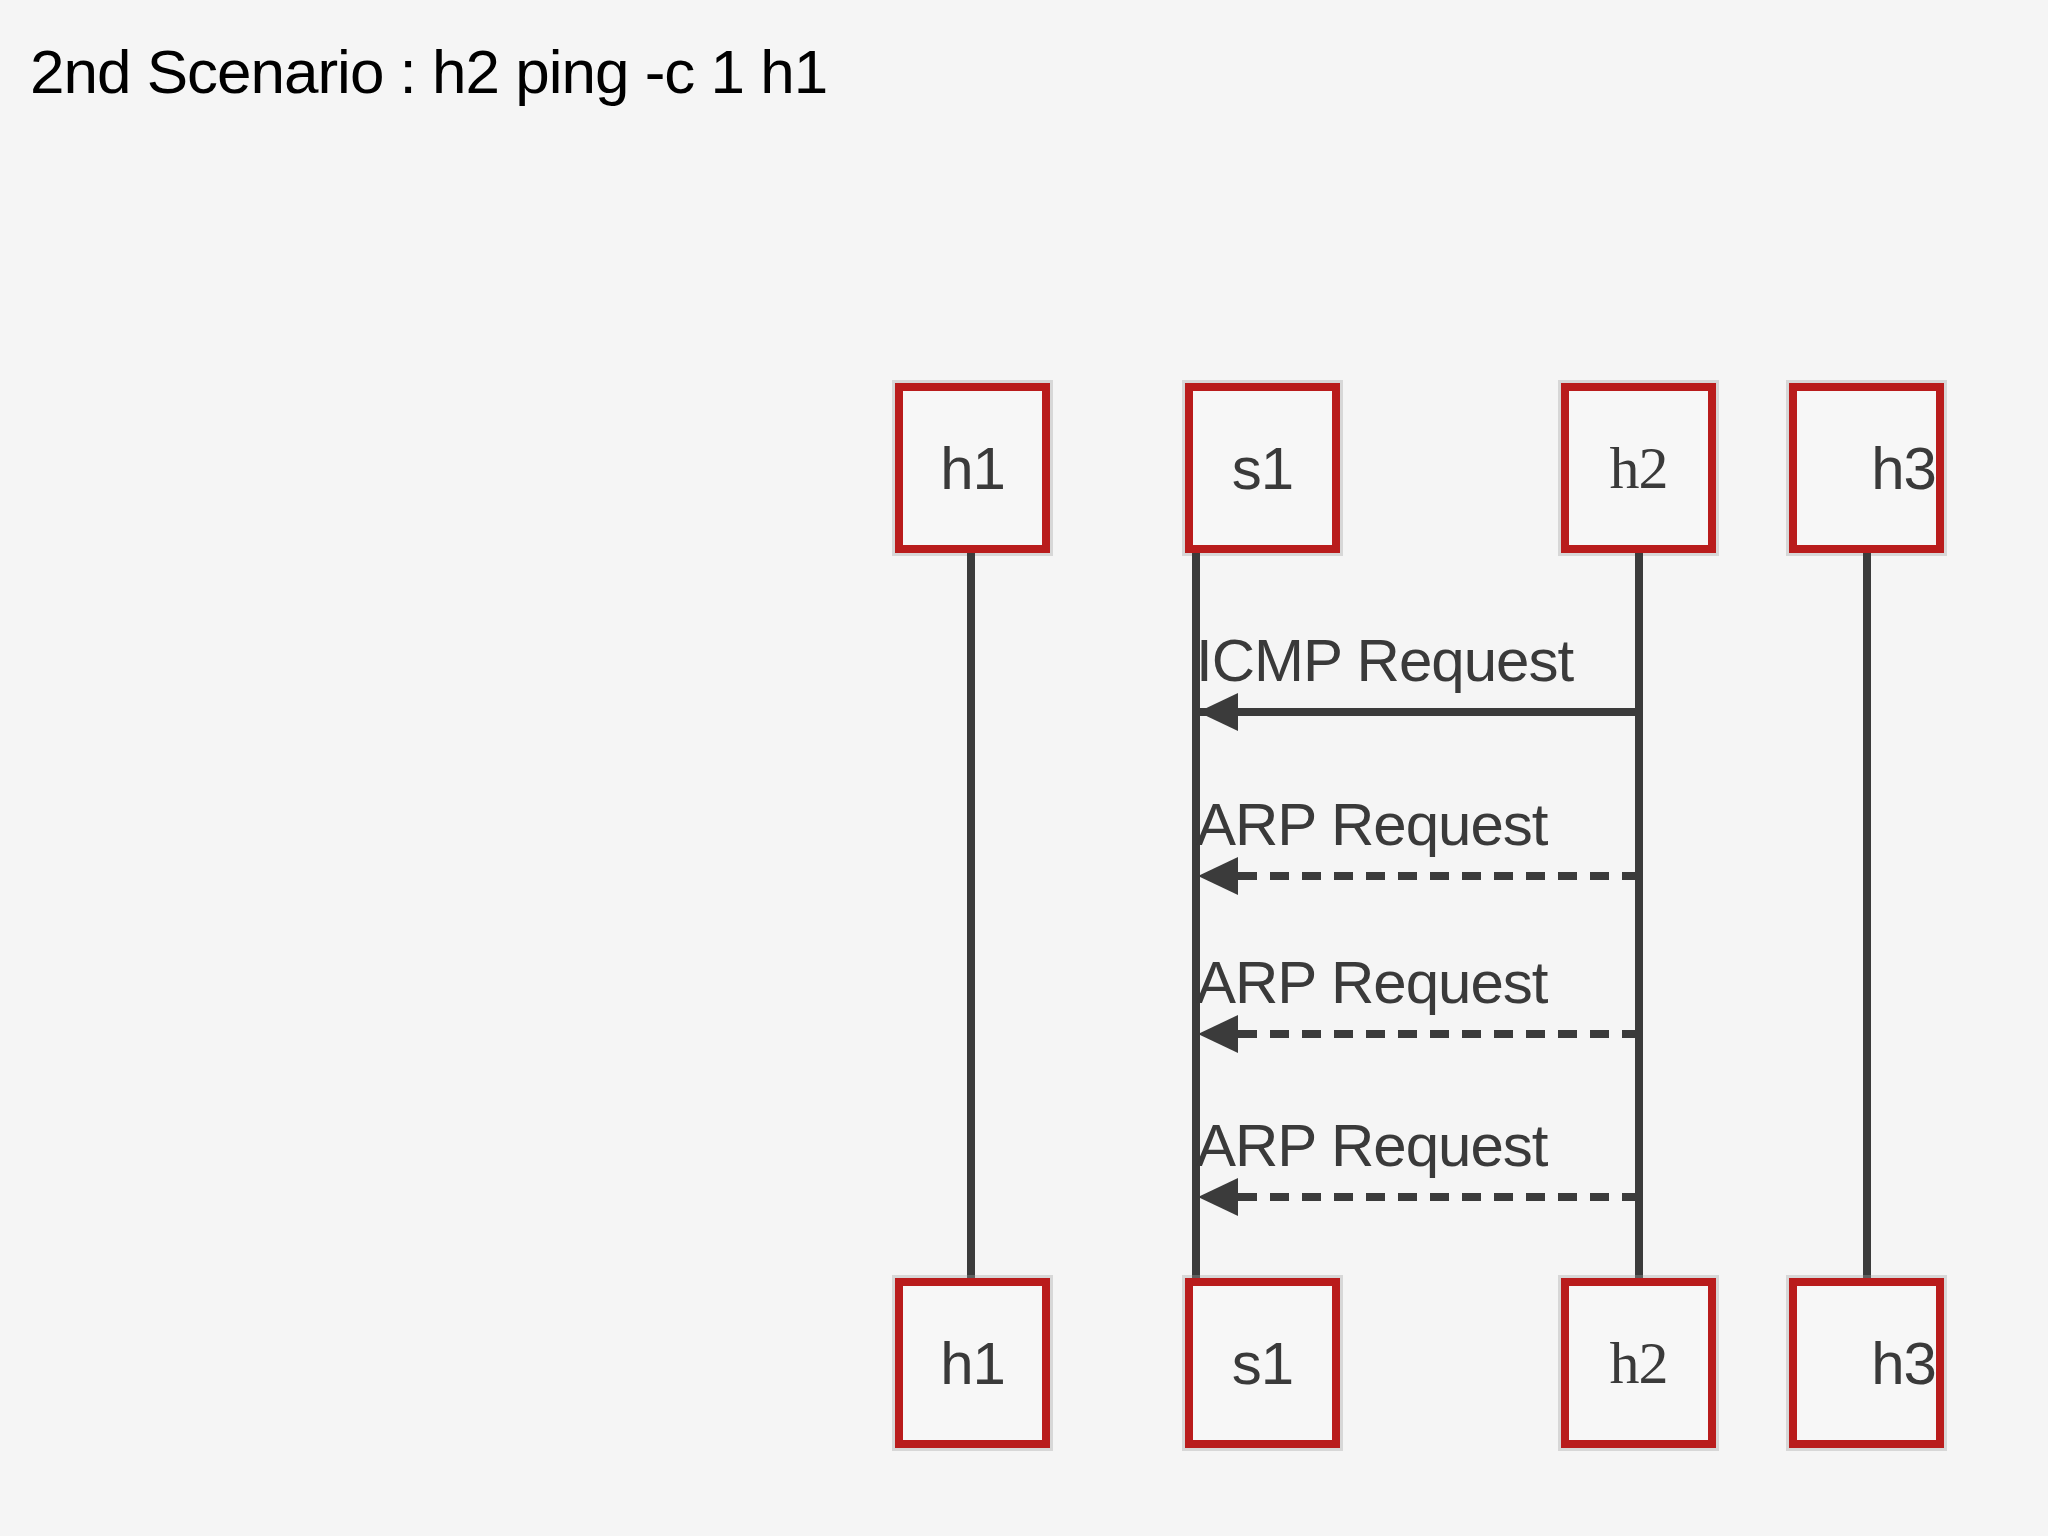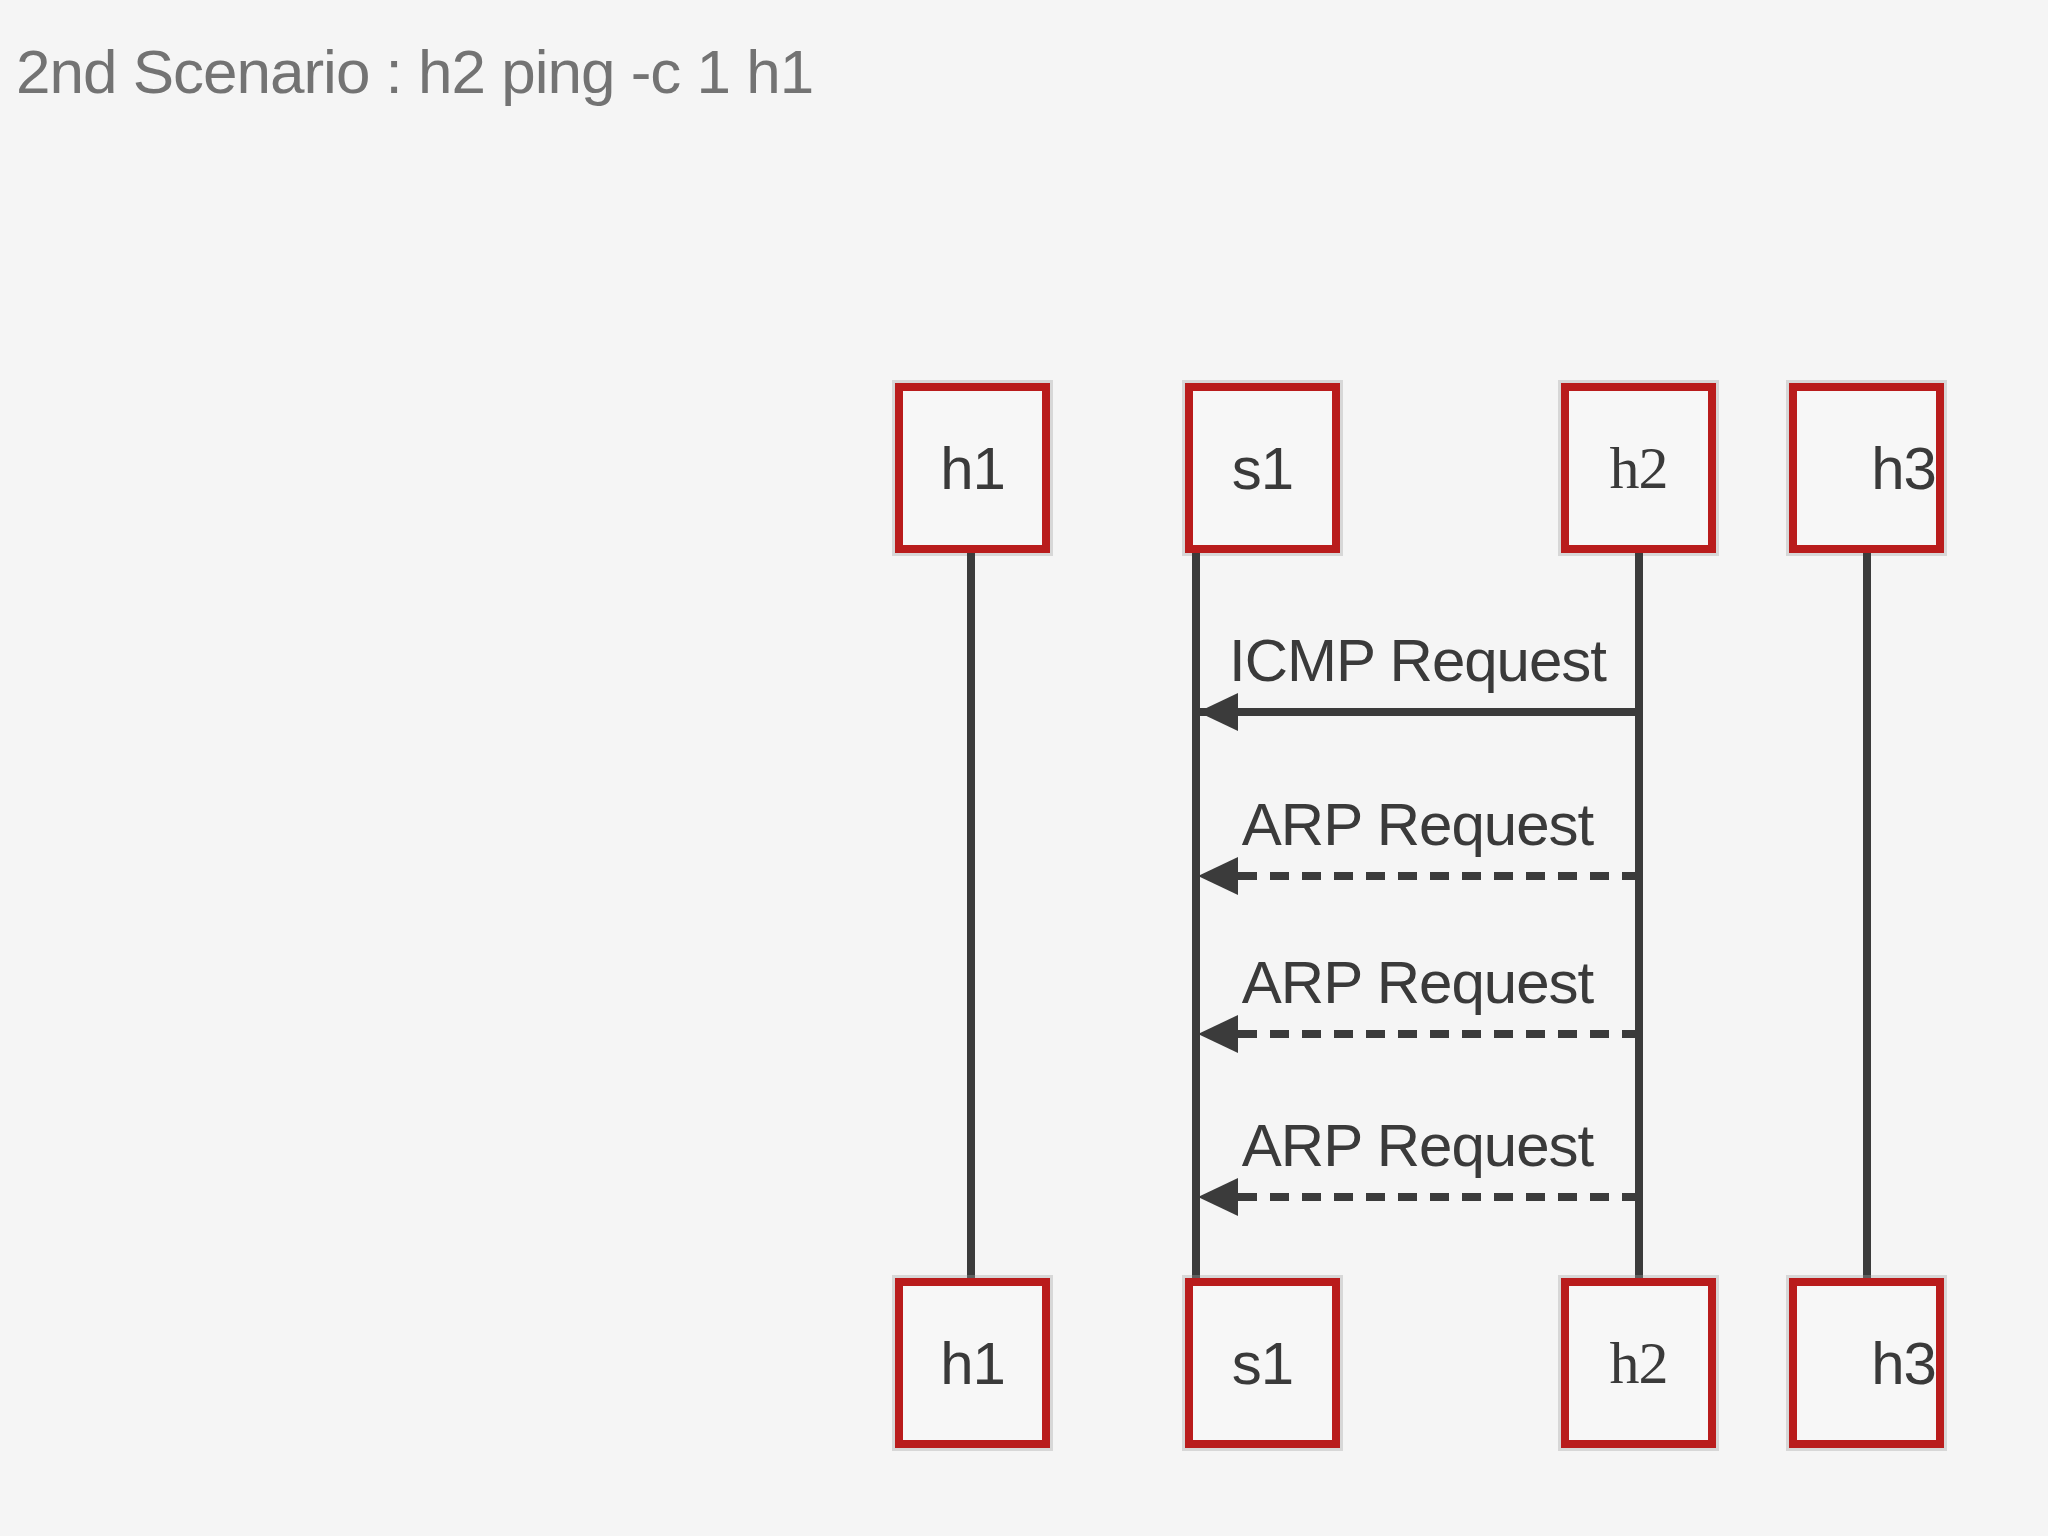--- a/index.html
+++ b/index.html
@@ -13,24 +13,24 @@
     height: 1536px;
     background: #f5f5f5;
     overflow: hidden;
     font-family: "Liberation Sans", sans-serif;
     color: #3d3d3d;
   }
 
   
   .title-line {
     position: absolute;
-    left: 16px;
+    left: 30px;
     font-size: 62px;
     letter-spacing: -1px;
-    color: #737373;
+    color: #000000;
     white-space: nowrap;
   }
   .title-line.l1 { top: 36px; }
   .title-line.l2 { top: 136px; }
 
   
   .actor-box {
     position: absolute;
     width: 139px;              
     height: 154px;             
@@ -62,21 +62,20 @@
   .lifeline.h1 { left: 967px; }
   .lifeline.s1 { left: 1192px; }
   .lifeline.h2 { left: 1635px; }
   .lifeline.h3 { left: 1863px; }
 
   
   .msg-label {
     position: absolute;
     left: 1196px;
     width: 443px;
-    text-align: center;
     font-size: 60px;
     letter-spacing: -1px;
     color: #3a3a3a;
     white-space: nowrap;
   }
   .msg-line {
     position: absolute;
     height: 8px;
   }
   .msg-line.solid {

